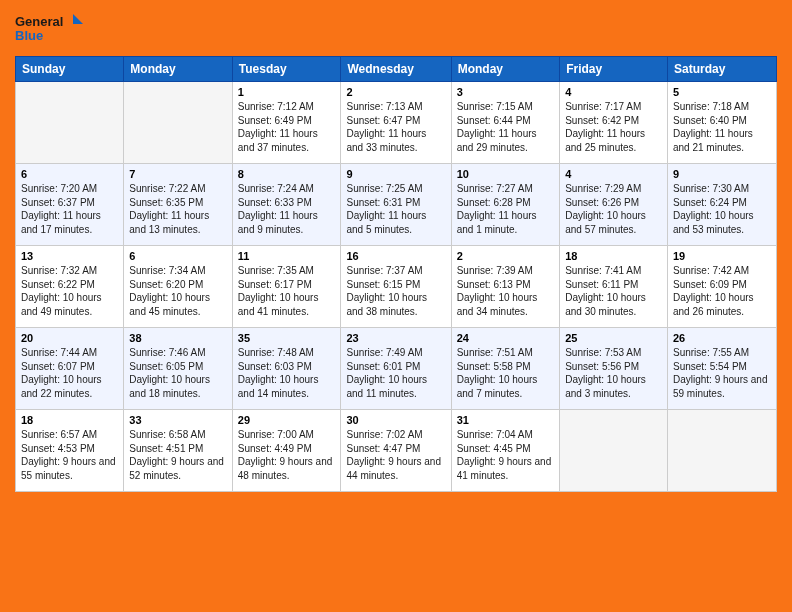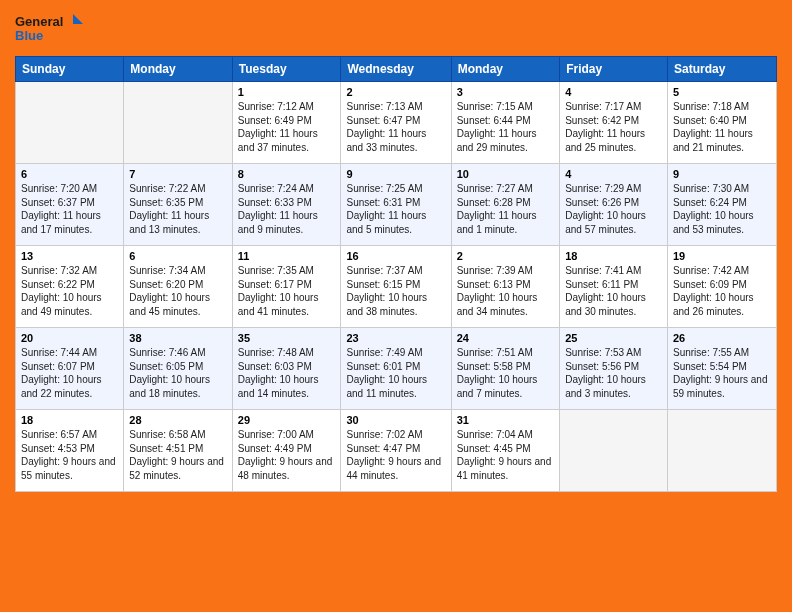--- a/index.html
+++ b/index.html
@@ -226,21 +226,21 @@
             <span class="day-num">26</span>
             <div class="day-info">Sunrise: 7:55 AM<br>Sunset: 5:54 PM<br>Daylight: 9 hours and 59 minutes.</div>
           </td>
         </tr>
         <tr>
           <td>
             <span class="day-num">18</span>
             <div class="day-info">Sunrise: 6:57 AM<br>Sunset: 4:53 PM<br>Daylight: 9 hours and 55 minutes.</div>
           </td>
           <td>
-            <span class="day-num">28</span>
+            <span class="day-num">33</span>
             <div class="day-info">Sunrise: 6:58 AM<br>Sunset: 4:51 PM<br>Daylight: 9 hours and 52 minutes.</div>
           </td>
           <td>
             <span class="day-num">29</span>
             <div class="day-info">Sunrise: 7:00 AM<br>Sunset: 4:49 PM<br>Daylight: 9 hours and 48 minutes.</div>
           </td>
           <td>
             <span class="day-num">30</span>
             <div class="day-info">Sunrise: 7:02 AM<br>Sunset: 4:47 PM<br>Daylight: 9 hours and 44 minutes.</div>
           </td>

